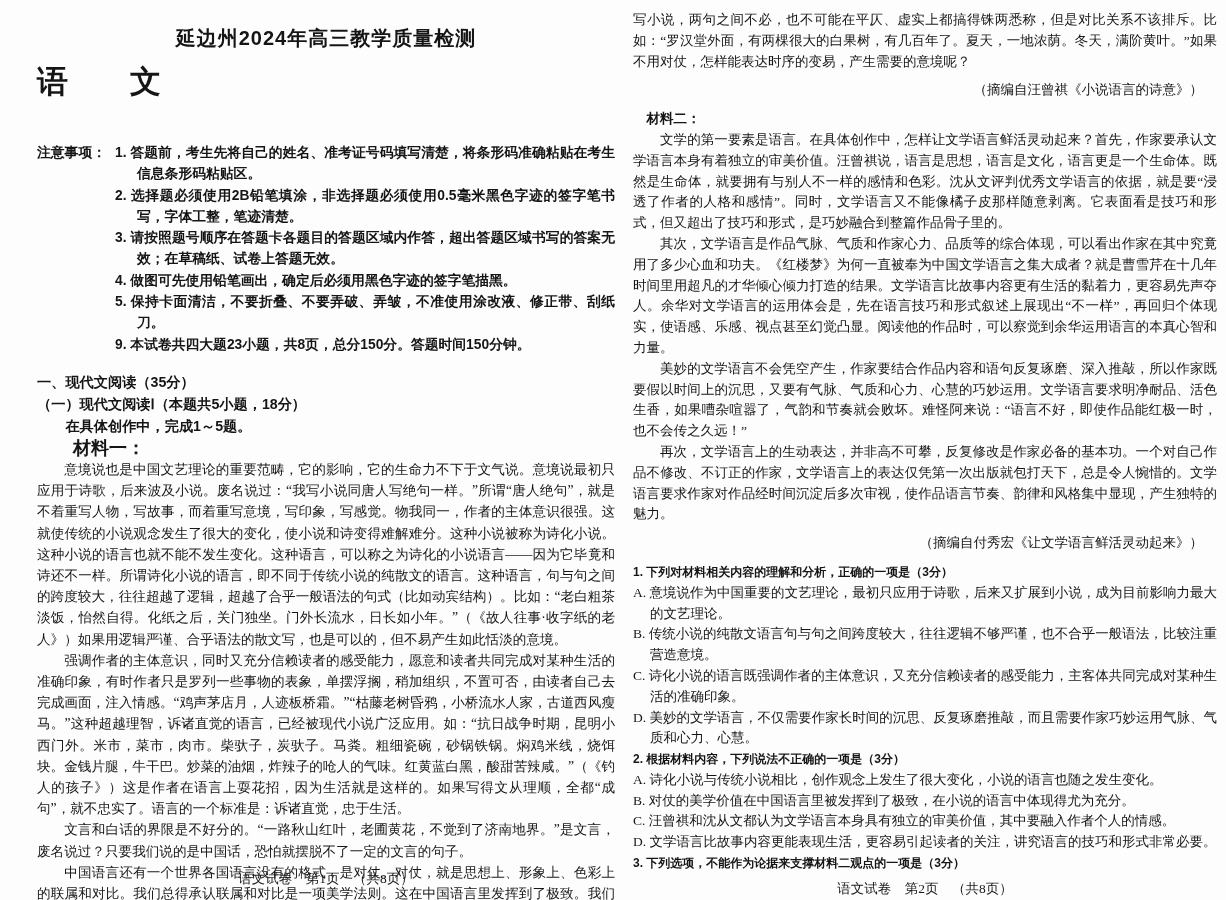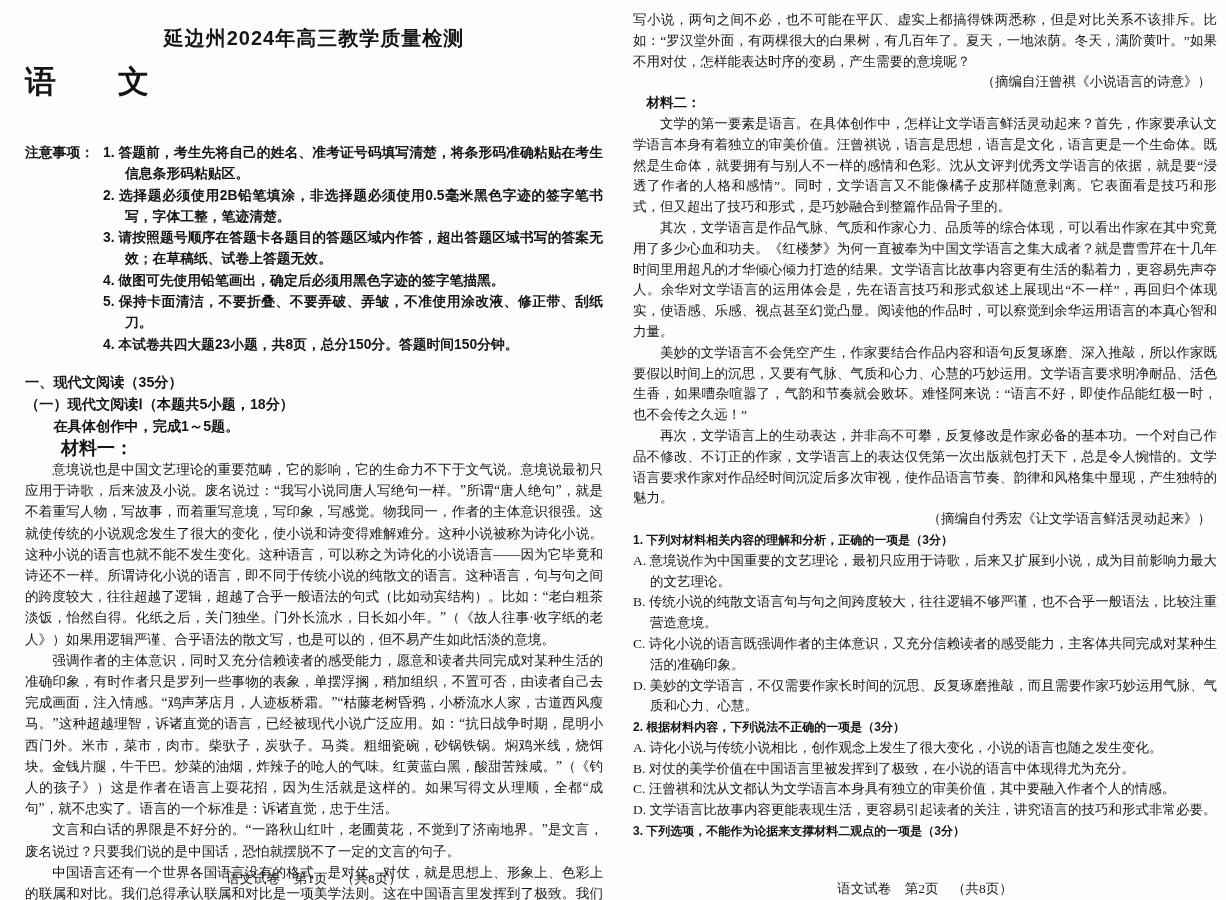--- a/index.html
+++ b/index.html
@@ -5,21 +5,21 @@
   html, body { margin: 0; padding: 0; }
   body {
     width: 1226px; height: 900px;
     background: #fdfdfd;
     color: #151515;
     font-family: "Liberation Serif", serif;
     position: relative;
     overflow: hidden;
   }
   .page { position: absolute; top: 0; height: 900px; }
-  #page1 { left: 25px; width: 578px; }
+  #page1 { left: 37px; width: 578px; }
   #page2 { left: 633px; width: 584px; }
 
   .exam-title {
     margin: 26px 0 0 0;
     text-align: center;
     font-family: "Liberation Sans", sans-serif;
     font-weight: 700;
     font-size: 20px;
     line-height: 24px;
     letter-spacing: 1px;
@@ -65,21 +65,21 @@
     font-weight: 600;
   }
   .body-text { font-size: 13.6px; line-height: 21.2px; }
   .para {
     margin: 0;
     text-indent: 2em;
     text-align: justify;
   }
   .para-cont { text-indent: 0; }
   .attribution {
-    margin: 0;
+    margin: 8px;
     text-align: right;
     padding-right: 6px;
   }
   #page2 .body-text { font-size: 13.5px; line-height: 20.8px; }
   .q-stem {
     margin: 0;
     font-family: "Liberation Sans", sans-serif;
     font-weight: 700;
     font-size: 12px;
     line-height: 20.8px;
@@ -110,21 +110,21 @@
   <h2 class="subject-title">语　　文</h2>
 
   <div class="notice">
     <div class="notice-label">注意事项：</div>
     <div class="notice-items">
       <p class="notice-item">1. 答题前，考生先将自己的姓名、准考证号码填写清楚，将条形码准确粘贴在考生信息条形码粘贴区。</p>
       <p class="notice-item">2. 选择题必须使用2B铅笔填涂，非选择题必须使用0.5毫米黑色字迹的签字笔书写，字体工整，笔迹清楚。</p>
       <p class="notice-item">3. 请按照题号顺序在答题卡各题目的答题区域内作答，超出答题区域书写的答案无效；在草稿纸、试卷上答题无效。</p>
       <p class="notice-item">4. 做图可先使用铅笔画出，确定后必须用黑色字迹的签字笔描黑。</p>
       <p class="notice-item">5. 保持卡面清洁，不要折叠、不要弄破、弄皱，不准使用涂改液、修正带、刮纸刀。</p>
-      <p class="notice-item">4. 本试卷共四大题23小题，共8页，总分150分。答题时间150分钟。</p>
+      <p class="notice-item">9. 本试卷共四大题23小题，共8页，总分150分。答题时间150分钟。</p>
     </div>
   </div>
 
   <p class="sec-heading">一、现代文阅读（35分）</p>
   <p class="subsec-heading">（一）现代文阅读Ⅰ（本题共5小题，18分）</p>
   <p class="reading-instruction">在具体创作中，完成1～5题。</p>
   <p class="material-label">材料一：</p>
 
   <div class="body-text">
     <p class="para">意境说也是中国文艺理论的重要范畴，它的影响，它的生命力不下于文气说。意境说最初只应用于诗歌，后来波及小说。废名说过：“我写小说同唐人写绝句一样。”所谓“唐人绝句”，就是不着重写人物，写故事，而着重写意境，写印象，写感觉。物我同一，作者的主体意识很强。这就使传统的小说观念发生了很大的变化，使小说和诗变得难解难分。这种小说被称为诗化小说。这种小说的语言也就不能不发生变化。这种语言，可以称之为诗化的小说语言——因为它毕竟和诗还不一样。所谓诗化小说的语言，即不同于传统小说的纯散文的语言。这种语言，句与句之间的跨度较大，往往超越了逻辑，超越了合乎一般语法的句式（比如动宾结构）。比如：“老白粗茶淡饭，怡然自得。化纸之后，关门独坐。门外长流水，日长如小年。”（《故人往事·收字纸的老人》）如果用逻辑严谨、合乎语法的散文写，也是可以的，但不易产生如此恬淡的意境。</p>

